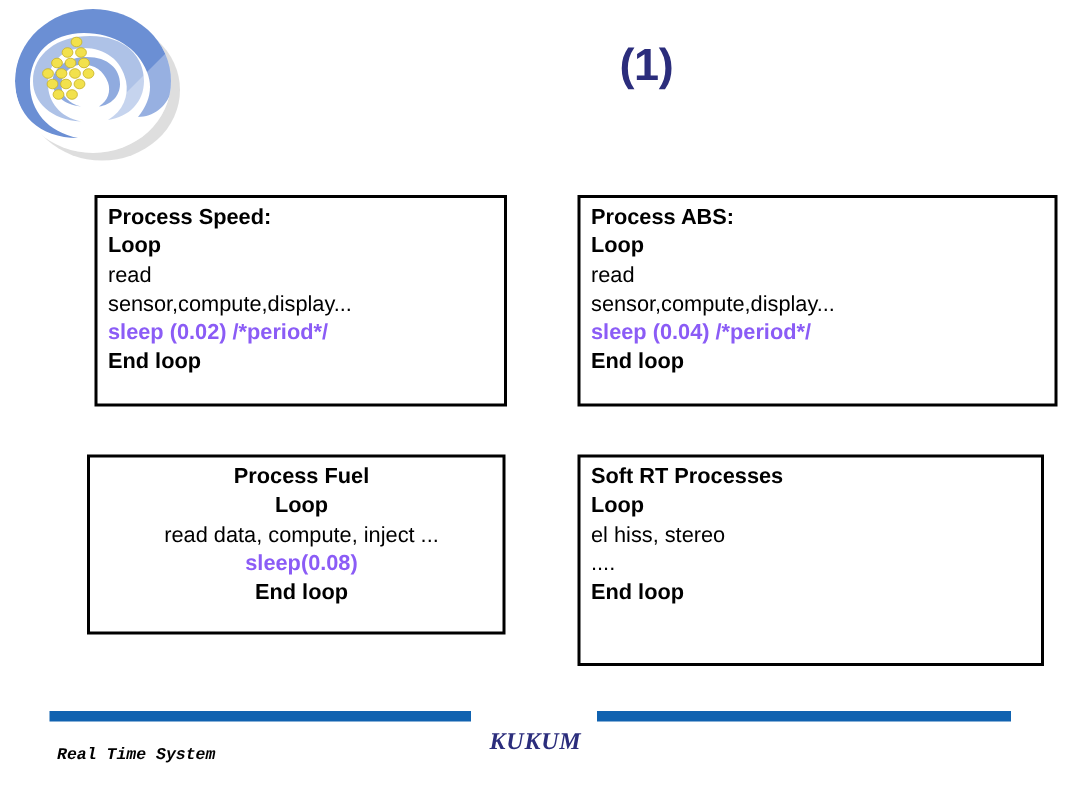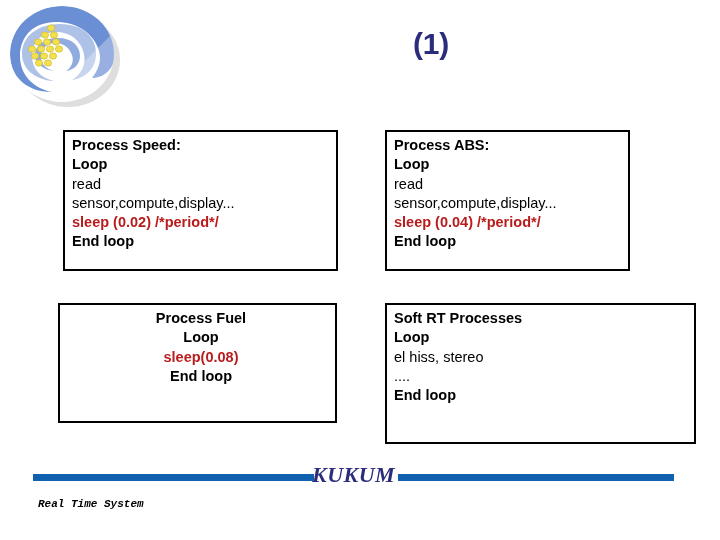--- a/index.html
+++ b/index.html
@@ -49,48 +49,48 @@
     background: #ffffff;
     box-sizing: border-box;
     padding: 4px 0 3px 7px;
     font-family: "Liberation Sans", sans-serif;
     font-size: 14.5px;
     line-height: 19.3px;
     color: #000000;
   }
   .code-box .line { white-space: pre; }
   .code-box .line.bold { font-weight: bold; }
-  .code-box .line.red { color: #b91c1c; font-weight: bold; }
+  .code-box .line.red { color: #8b5cf6; font-weight: bold; }
 
   #box-speed { left: 63px;  top: 130px; width: 275px; height: 141px; }
-  #box-abs   { left: 385px; top: 130px; width: 245px; height: 141px; }
+  #box-abs   { left: 385px; top: 130px; width: 320px; height: 141px; }
   #box-fuel  { left: 58px;  top: 303px; width: 279px; height: 120px; text-align: center; }
   #box-soft  { left: 385px; top: 303px; width: 311px; height: 141px; }
 
   
   .footer-bar {
     position: absolute;
     height: 7px;
     background: #1062b0;
     top: 474px;
   }
   .footer-bar-left  { left: 33px;  width: 281px; }
   .footer-bar-right { left: 398px; width: 276px; }
 
   .footer-brand {
     position: absolute;
     left: 312px;
-    top: 464px;
+    top: 484px;
     width: 90px;
-    text-align: left;
+    text-align: center;
     color: #2b2d7c;
     font-family: "Liberation Serif", serif;
     font-weight: bold;
     font-style: italic;
-    font-size: 22px;
+    font-size: 16px;
     line-height: 22px;
     letter-spacing: 0.5px;
   }
 
   .footer-note {
     position: absolute;
     left: 38px;
     top: 497px;
     color: #000000;
     font-family: Liberation Mono, monospace;
@@ -187,20 +187,21 @@
   <div class="line bold">Loop</div>
   <div class="line">read</div>
   <div class="line">sensor,compute,display...</div>
   <div class="line red">sleep (0.04) /*period*/</div>
   <div class="line bold">End loop</div>
 </div>
 
 <div class="code-box" id="box-fuel">
   <div class="line bold">Process Fuel</div>
   <div class="line bold">Loop</div>
+  <div class="line">read data, compute, inject ...</div>
   <div class="line red">sleep(0.08)</div>
   <div class="line bold">End loop</div>
 </div>
 
 <div class="code-box" id="box-soft">
   <div class="line bold">Soft RT Processes</div>
   <div class="line bold">Loop</div>
   <div class="line">el hiss, stereo</div>
   <div class="line">....</div>
   <div class="line bold">End loop</div>

